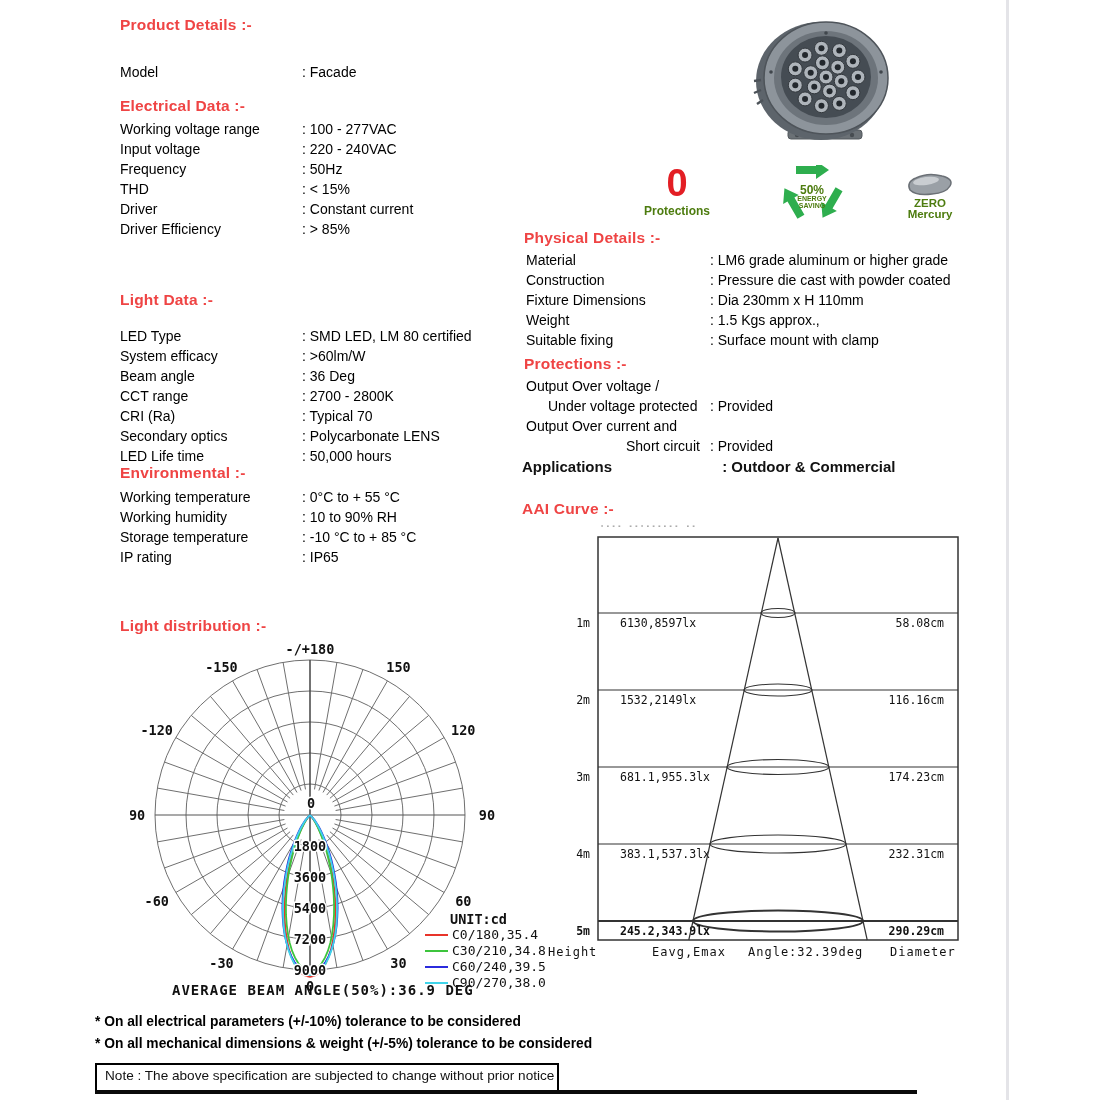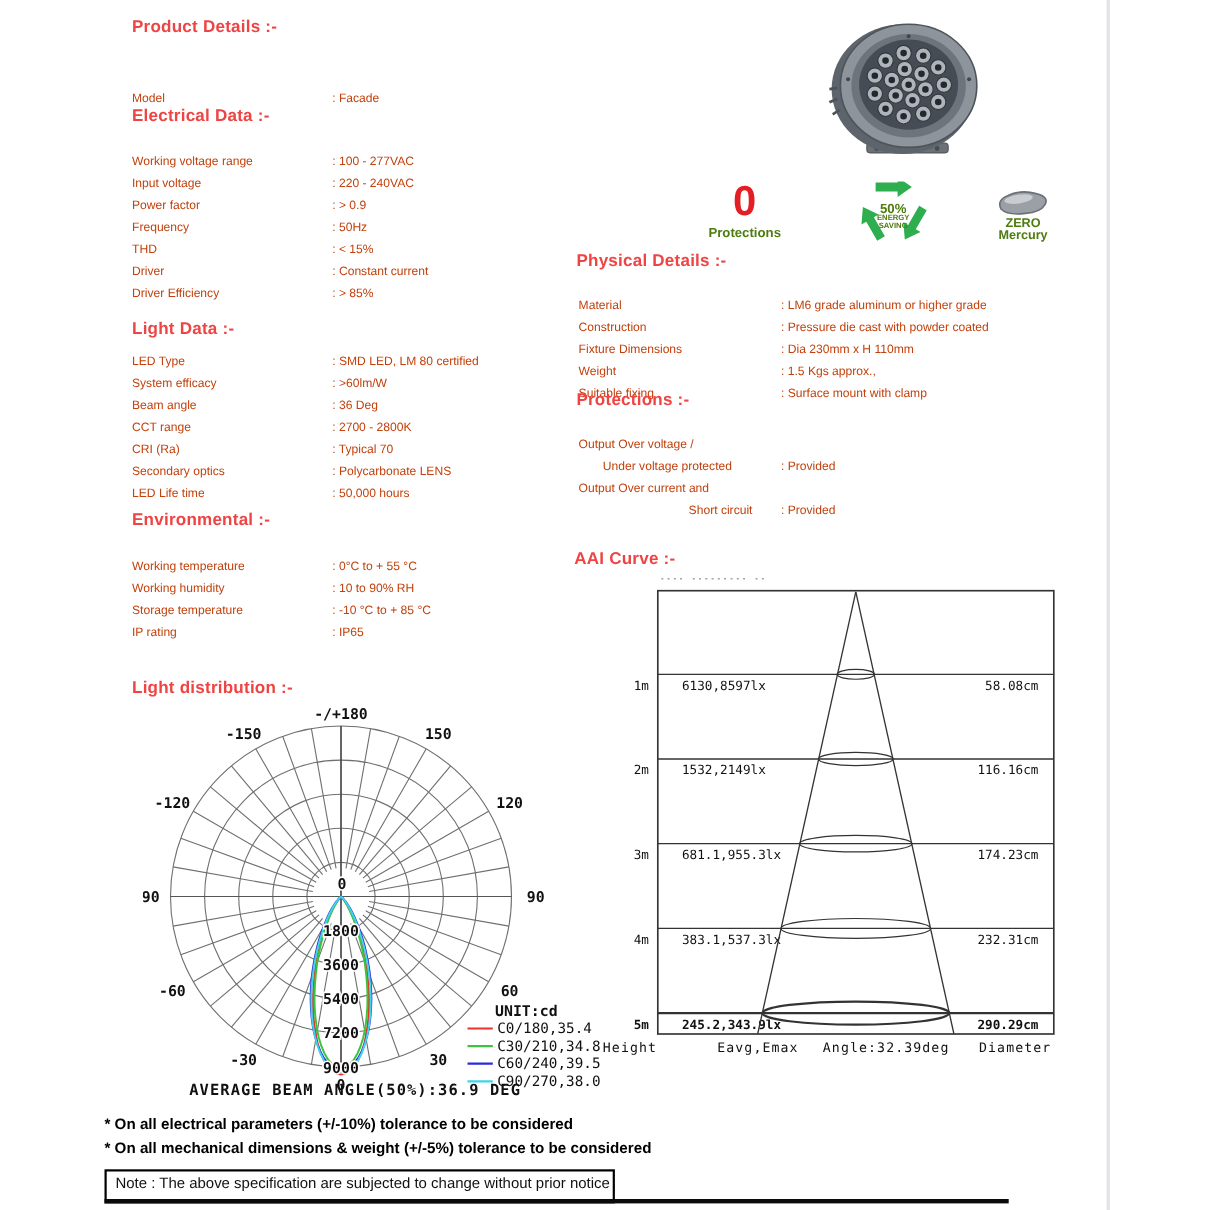--- a/index.html
+++ b/index.html
@@ -1,19 +1,19 @@
 <!DOCTYPE html>
 <html><head>
 <meta charset="utf-8">
 <style>
   html,body{margin:0;padding:0;background:#fff;}
   #page{position:relative;width:1100px;height:1100px;background:#ffffff;overflow:hidden;
         font-family:"Liberation Sans",sans-serif;color:#121212;}
   .h1{position:absolute;font-weight:bold;font-size:15.5px;color:#ef4444;letter-spacing:.2px;}
-  .rows{position:absolute;font-size:11px;color:#c2410c;margin-top:20px;}
+  .rows{position:absolute;font-size:14px;color:#000000;}
   .spec-row{display:flex;height:20px;align-items:flex-start;white-space:nowrap;}
   .spec-row .lbl{display:inline-block;flex:none;}
   .spec-row .val{display:inline-block;}
   .bigrow{position:absolute;font-weight:bold;font-size:15px;white-space:nowrap;}
   .bigrow .lbl{display:inline-block;width:196px;}
   svg.chart{position:absolute;}
   svg text{font-family:"DejaVu Sans Mono","Liberation Mono",monospace;fill:#111;}
   .rlab{font-size:13.5px;font-weight:bold;paint-order:stroke;stroke:#fff;stroke-width:3px;}
   .alab{font-size:13.5px;font-weight:bold;}
   .conetxt{font-size:11.5px;}
@@ -42,43 +42,39 @@
   <div class="rows" style="left:120px;top:121px;">
       <div class="spec-row">
         <span class="lbl" style="width: 182px;">Working voltage range</span>
         <span class="val">: 100 - 277VAC</span>
       </div>
       <div class="spec-row">
         <span class="lbl" style="width: 182px;">Input voltage</span>
         <span class="val">: 220 - 240VAC</span>
       </div>
       <div class="spec-row">
-        <span class="lbl" style="width: 182px;">Power factor</span>
-        <span class="val">: &gt; 0.9</span>
-      </div>
-      <div class="spec-row">
         <span class="lbl" style="width: 182px;">Frequency</span>
         <span class="val">: 50Hz</span>
       </div>
       <div class="spec-row">
         <span class="lbl" style="width: 182px;">THD</span>
         <span class="val">: &lt; 15%</span>
       </div>
       <div class="spec-row">
         <span class="lbl" style="width: 182px;">Driver</span>
         <span class="val">: Constant current</span>
       </div>
       <div class="spec-row">
         <span class="lbl" style="width: 182px;">Driver Efficiency</span>
         <span class="val">: &gt; 85%</span>
       </div>
     </div>
 
   <div class="h1" style="left:120px;top:291px;">Light Data :-</div>
-  <div class="rows" style="left:120px;top:303px;">
+  <div class="rows" style="left:120px;top:328px;">
       <div class="spec-row">
         <span class="lbl" style="width: 182px;">LED Type</span>
         <span class="val">: SMD LED, LM 80 certified</span>
       </div>
       <div class="spec-row">
         <span class="lbl" style="width: 182px;">System efficacy</span>
         <span class="val">: &gt;60lm/W</span>
       </div>
       <div class="spec-row">
         <span class="lbl" style="width: 182px;">Beam angle</span>
@@ -161,20 +157,24 @@
       <div class="spec-row">
         <span class="lbl" style="width: 184px;">Output Over current and</span>
         <span class="val"></span>
       </div>
       <div class="spec-row" style="padding-left: 100px;">
         <span class="lbl" style="width: 84px;">Short circuit</span>
         <span class="val">: Provided</span>
       </div>
     </div>
 
+  <div class="bigrow" style="left:522px;top:458px;">
+    <span class="lbl">Applications</span>
+    <span class="val">: Outdoor &amp; Commercial</span>
+  </div>
 
   <div class="h1" style="left:522px;top:500px;">AAI Curve :-</div>
 
   <svg class="chart" style="left:735px;top:20px;" width="175" height="125" viewBox="0 0 175 125">
     <g>
       <polygon points="48,70 63,66 71,109 55,113" fill="#767c82" stroke="#555b61" stroke-width="1"></polygon>
       <rect x="53" y="110" width="74" height="9" rx="3" fill="#6b7176" stroke="#53585d" stroke-width="1"></rect>
       <circle cx="62" cy="115" r="2.2" fill="#474c51"></circle>
       <circle cx="117" cy="115" r="2.2" fill="#474c51"></circle>
       <circle cx="57" cy="73" r="3.4" fill="#51565b"></circle>

